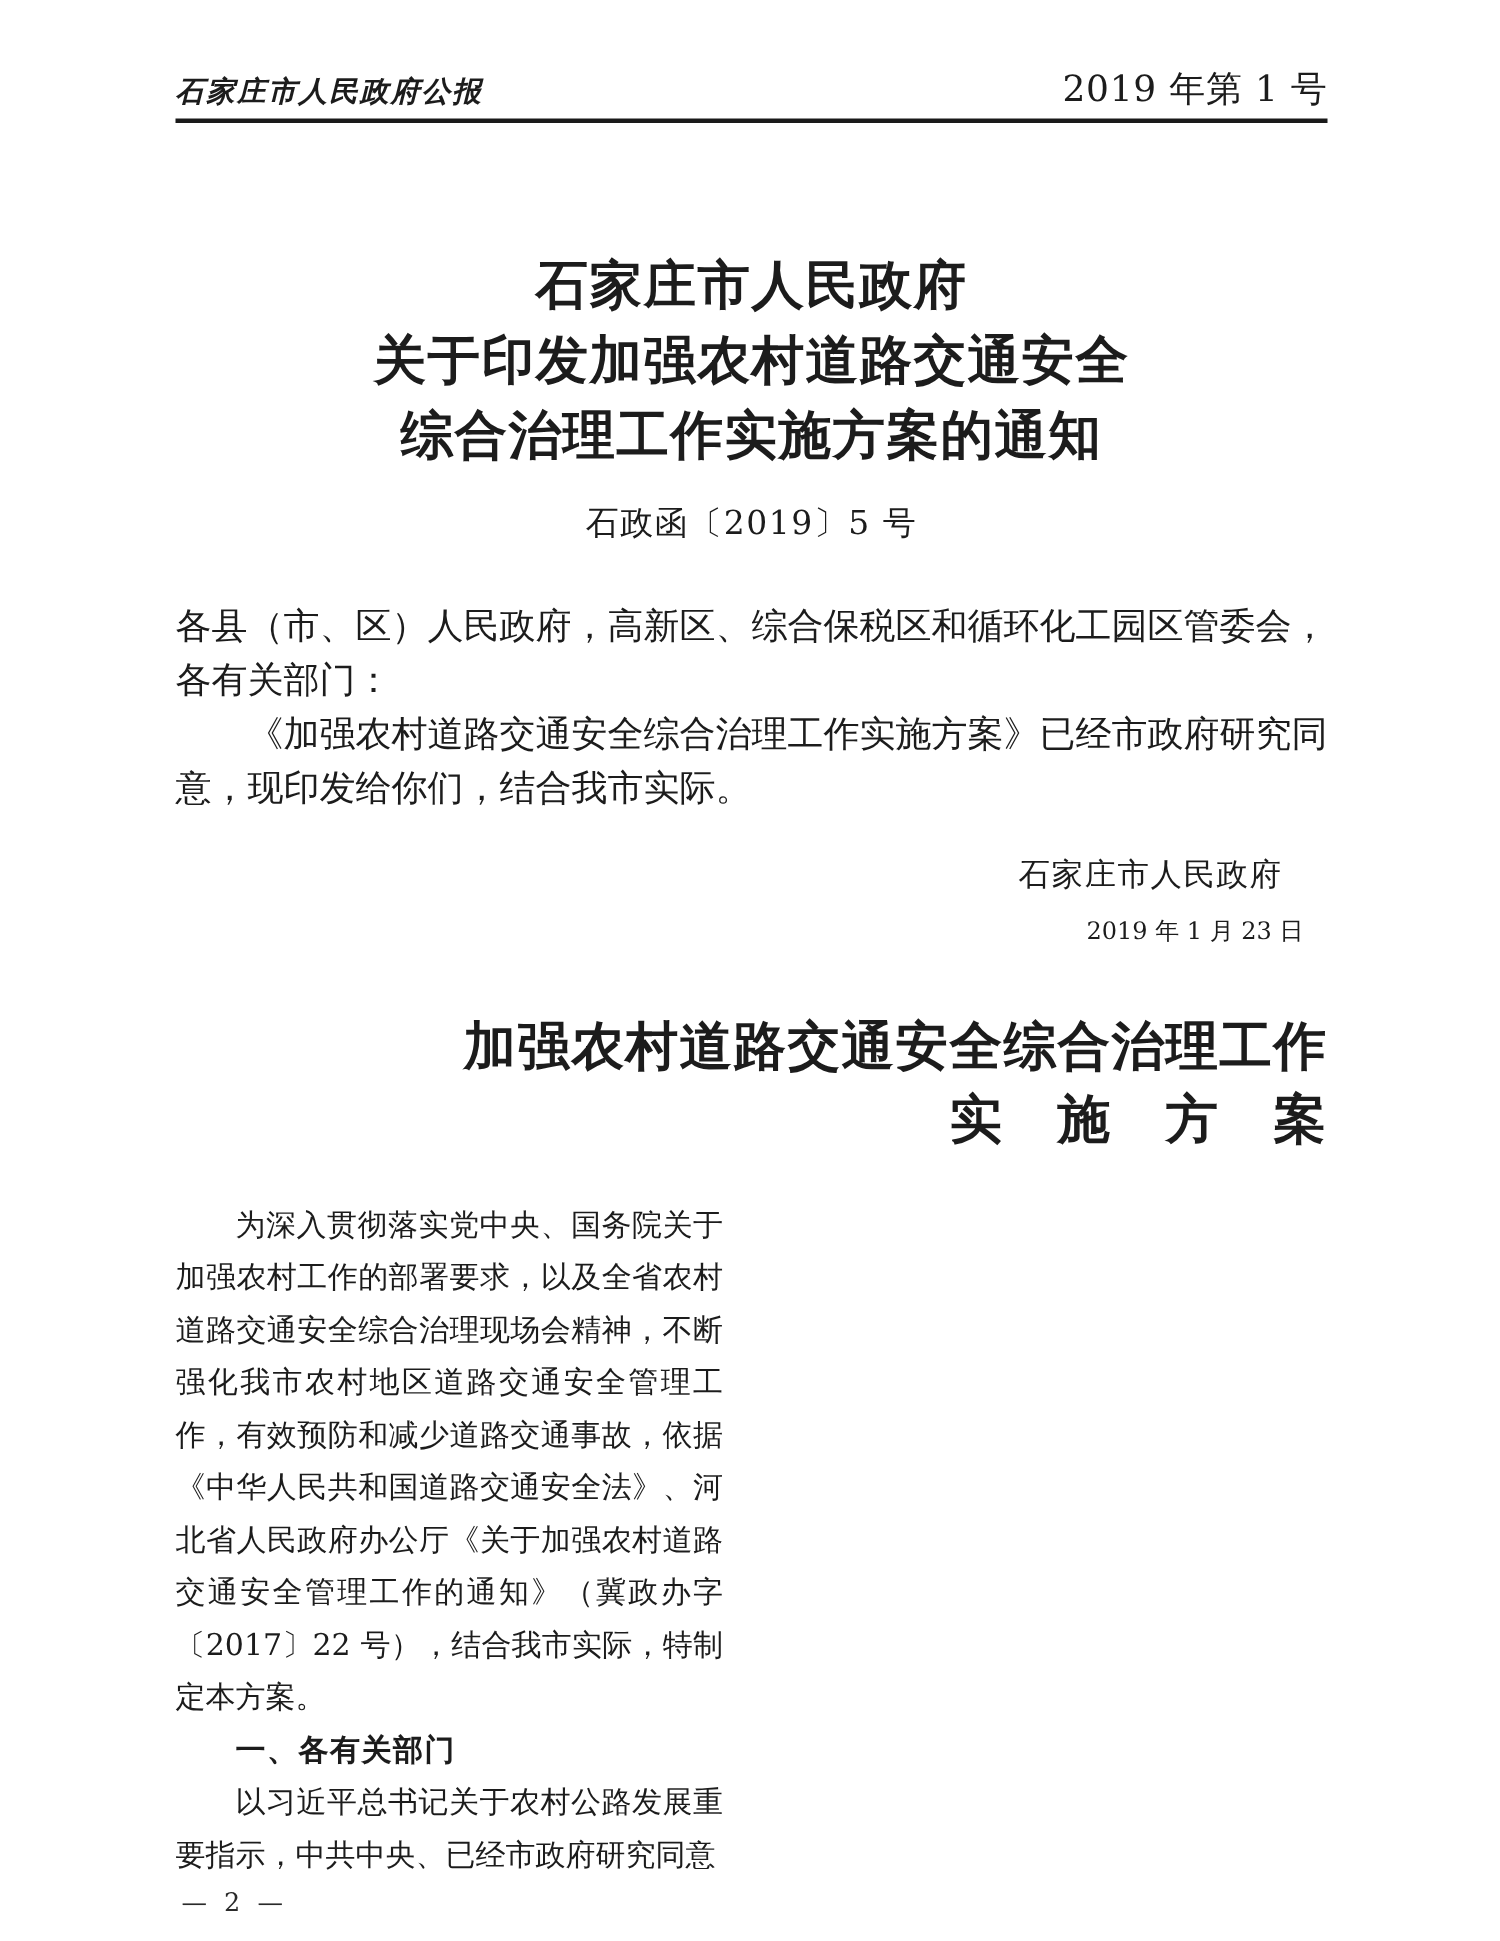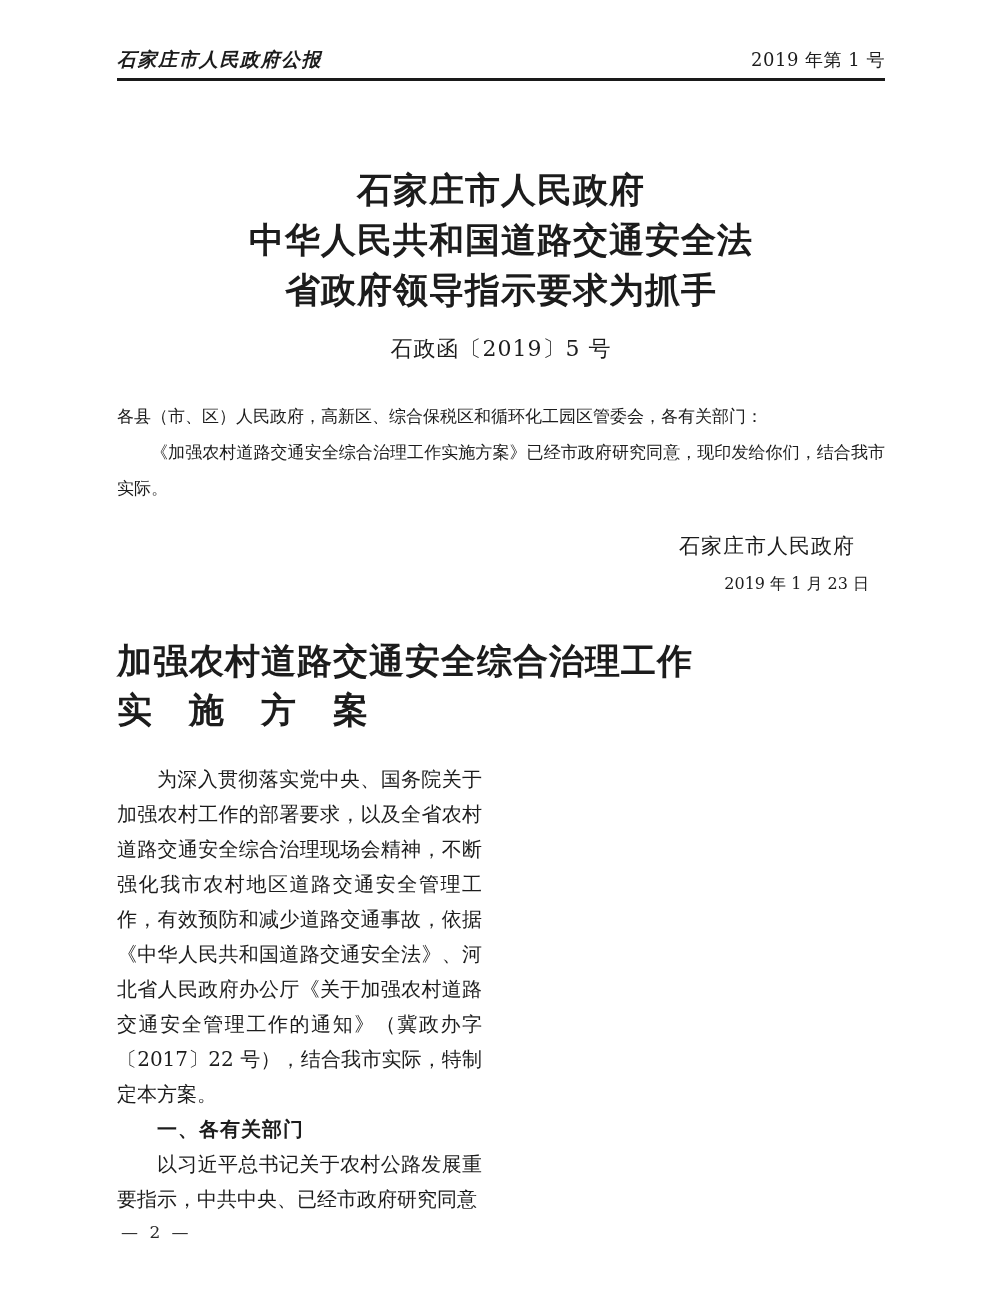--- a/index.html
+++ b/index.html
@@ -29,21 +29,21 @@
     align-items: baseline;
     font-size: 19px;
     line-height: 26px;
   }
   .hdr-left {
     font-style: italic;
     letter-spacing: 1.5px;
     font-weight: 600;
   }
   .hdr-right {
-    font-size: 18px;
+    font-size: 24px;
     letter-spacing: 0.5px;
   }
   .rule {
     border: none;
     border-top: 3px solid #1a1a1a;
     margin: 5px 0 0 0;
   }
   
   .notice-title {
     margin: 84px 0 0 0;
@@ -57,40 +57,40 @@
   .doc-num {
     margin-top: 20px;
     text-align: center;
     font-size: 22px;
     line-height: 27px;
     letter-spacing: 1px;
   }
   
   .notice-body {
     margin-top: 36px;
-    font-size: 17px;
+    font-size: 24px;
     line-height: 36px;
     text-align: justify;
   }
   .notice-body p { margin: 0; }
   .p-indent { text-indent: 2em; }
   .p-flush  { text-indent: 0; }
   
   .signature {
     margin-top: 22px;
     font-size: 21px;
     line-height: 37px;
     text-align: right;
   }
   .sig-name { padding-right: 30px; letter-spacing: 1px; }
   .sig-date { padding-right: 16px; font-size: 16px; }
   
   .plan-title {
     margin: 34px 0 0 0;
-    text-align: left;
+    text-align: right;
     font-size: 35px;
     line-height: 49px;
     font-weight: 700;
     letter-spacing: 1px;
   }
   
   .columns {
     margin-top: 28px;
     display: flex;
     gap: 28px;
@@ -126,22 +126,22 @@
 
   <div class="hdr">
     <span class="hdr-left">石家庄市人民政府公报</span>
     <span class="hdr-right">2019 年第 1 号</span>
   </div>
 
   <hr class="rule">
 
   <h1 class="notice-title">
     <span class="tl">石家庄市人民政府</span>
-    <span class="tl">中华人民共和国道路交通安全法</span>
-    <span class="tl">省政府领导指示要求为抓手</span>
+    <span class="tl">关于印发加强农村道路交通安全</span>
+    <span class="tl">综合治理工作实施方案的通知</span>
   </h1>
 
   <div class="doc-num">石政函〔2019〕5 号</div>
 
   <div class="notice-body">
     <p class="p-flush">各县（市、区）人民政府，高新区、综合保税区和循环化工园区管委会，各有关部门：</p>
     <p class="p-indent">《加强农村道路交通安全综合治理工作实施方案》已经市政府研究同意，现印发给你们，结合我市实际。</p>
   </div>
 
   <div class="signature">

